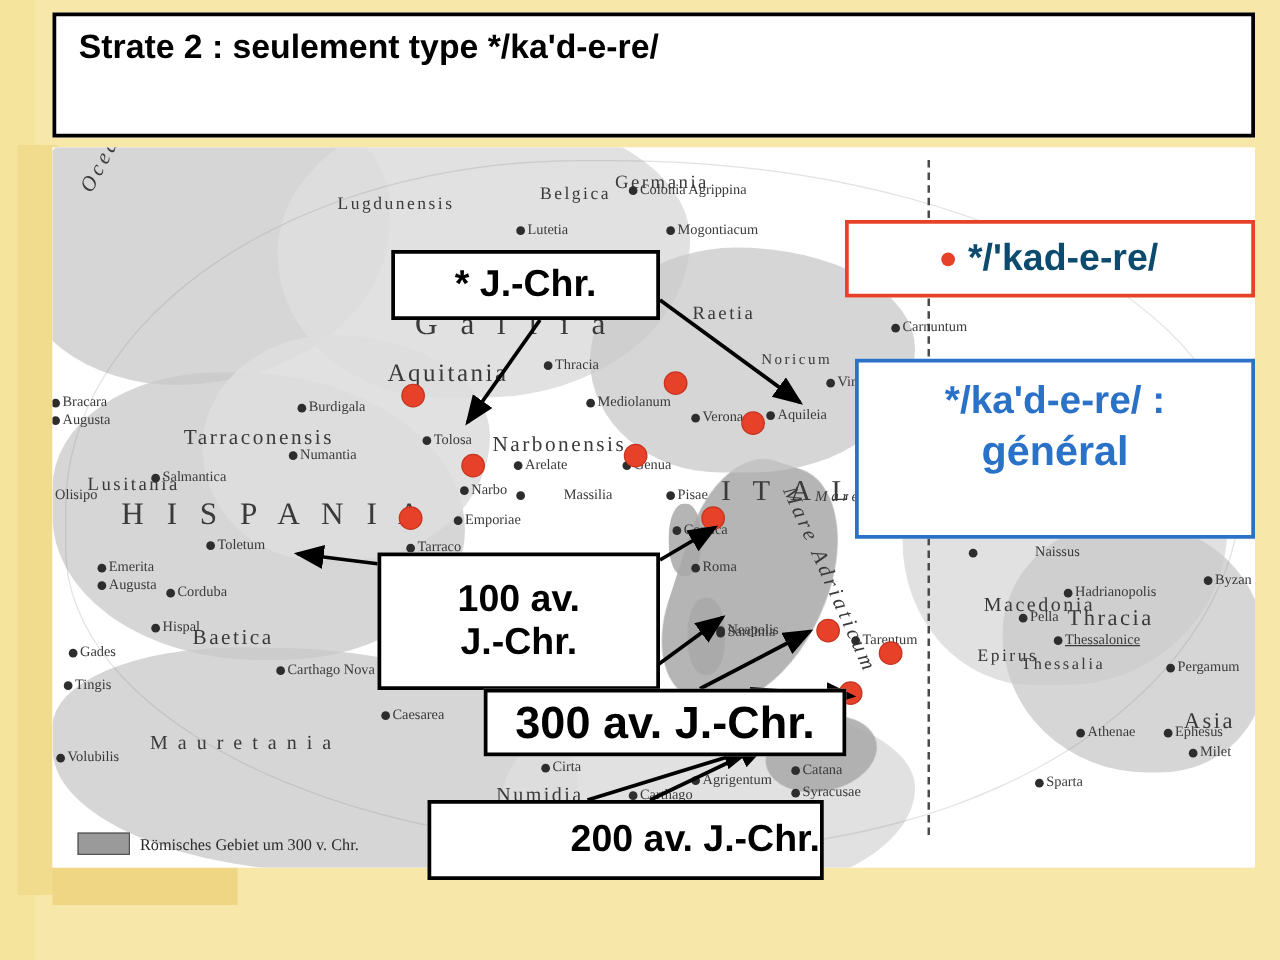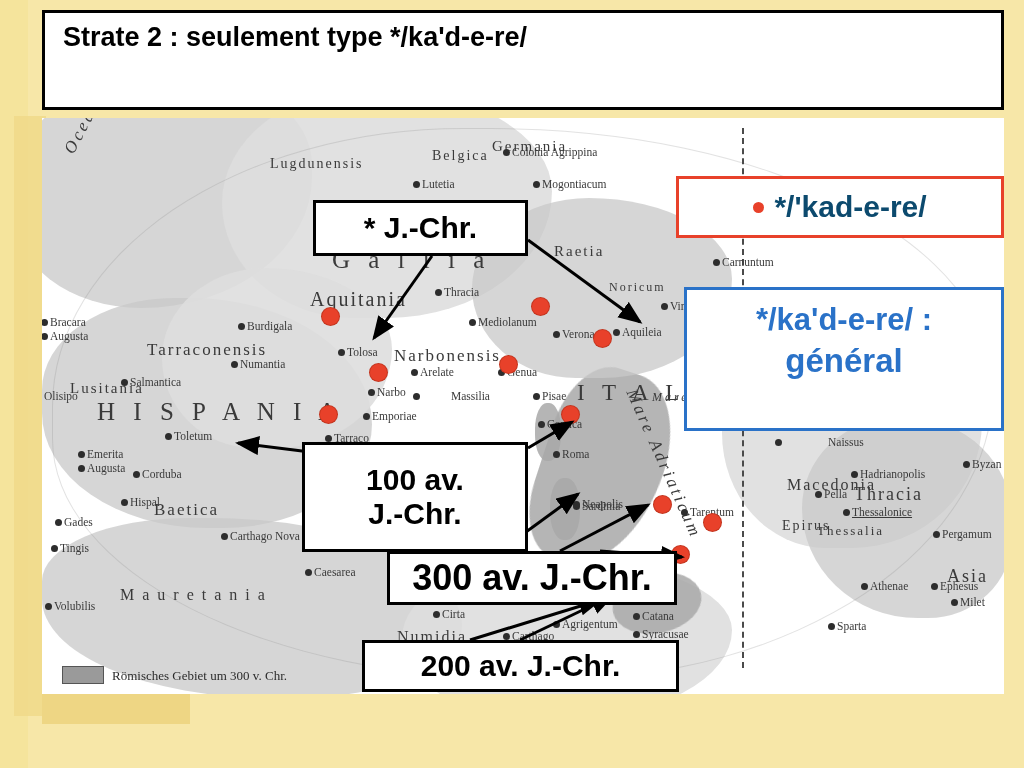--- a/index.html
+++ b/index.html
@@ -155,21 +155,21 @@
     align-items: center;
     justify-content: center;
     font-weight: bold;
     color: #000;
     text-align: center;
     line-height: 1.12;
   }
   #callout-400 { left: 313px; top: 200px; width: 215px; height: 56px; font-size: 30px; }
   #callout-100 { left: 302px; top: 442px; width: 226px; height: 110px; font-size: 30px; }
   #callout-300 { left: 387px; top: 551px; width: 290px; height: 54px; font-size: 36px; }
-  #callout-200 { left: 362px; top: 640px; width: 317px; height: 52px; font-size: 30px; }
+  #callout-200 { left: 342px; top: 640px; width: 317px; height: 64px; font-size: 30px; justify-content: flex-end; }
 
   .box-red {
     position: absolute;
     left: 676px; top: 176px;
     width: 328px; height: 62px;
     border: 3px solid #e8412a;
     background: #ffffff;
     box-sizing: border-box;
     display: flex;
     align-items: center;

